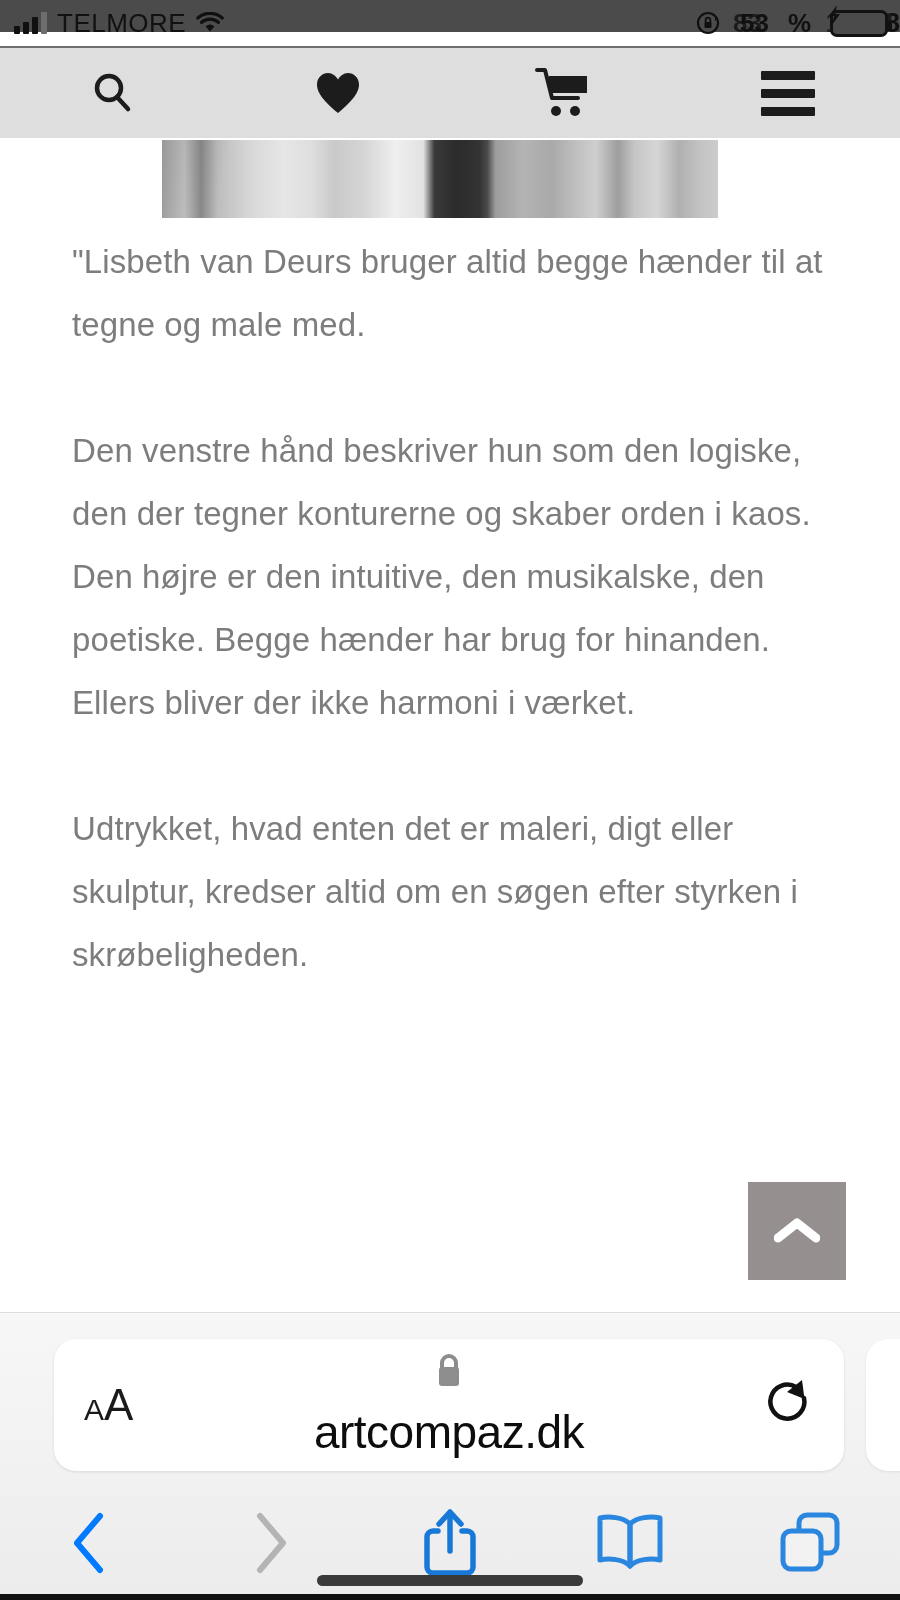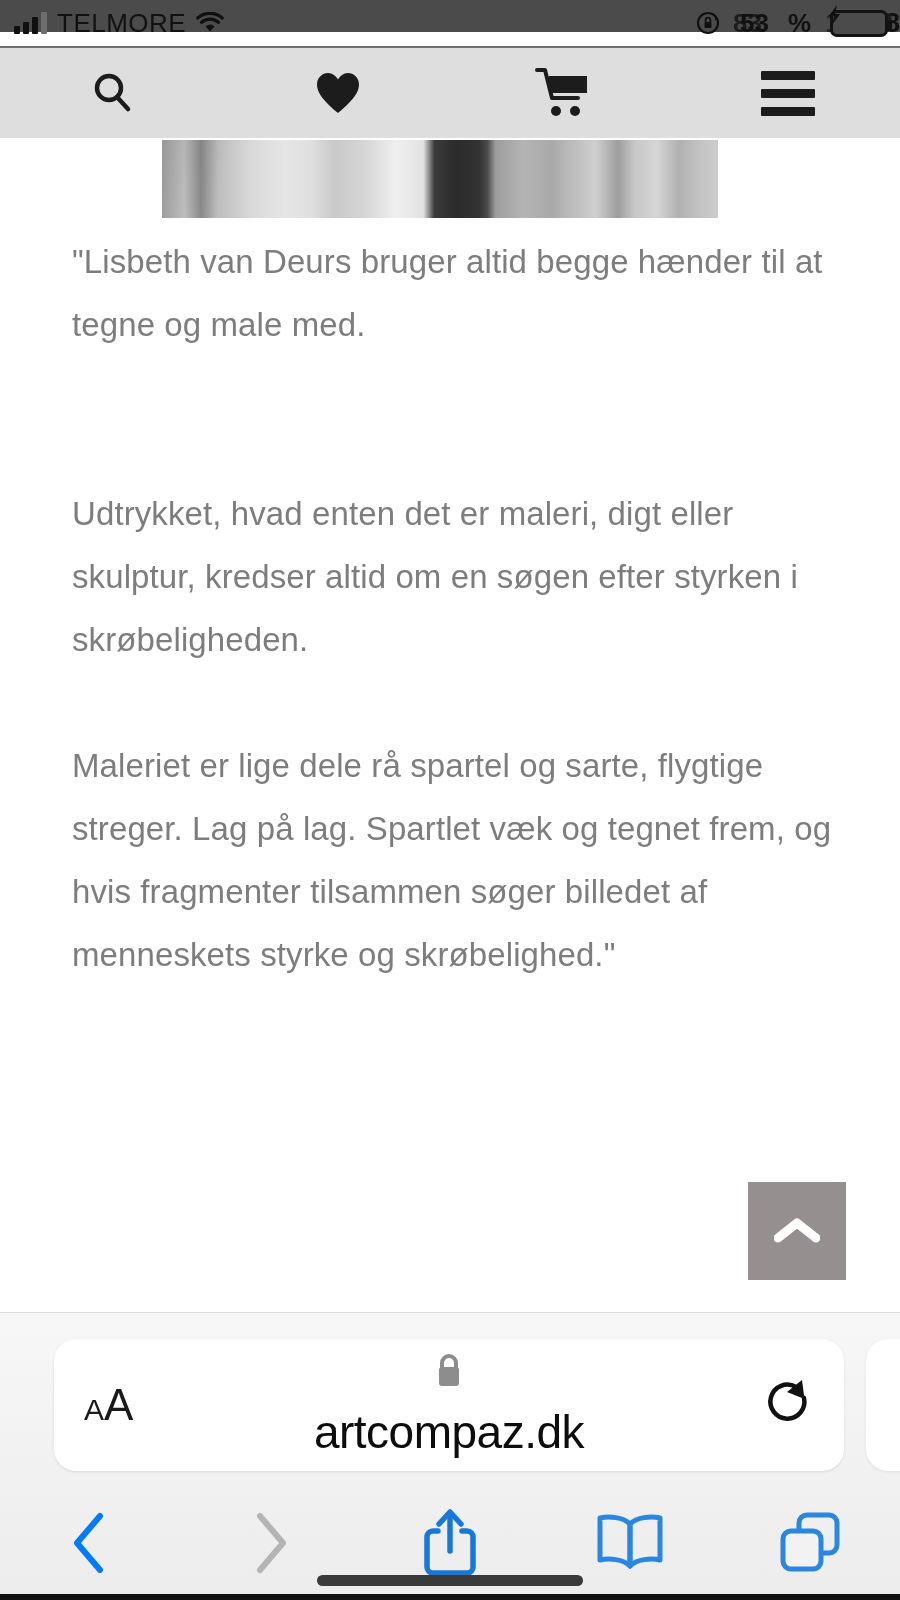--- a/index.html
+++ b/index.html
@@ -228,24 +228,24 @@
     </span>
   </div>
 </div>
 
 <div class="page">
   <div class="photo"></div>
 
   <div class="article">
     <p>"Lisbeth van Deurs bruger altid begge hænder til at tegne og male med.</p>
     <p class="spacer"></p>
+    <p>Den venstre hånd beskriver hun som den logiske, den der tegner konturerne og skaber orden i kaos. Den højre er den intuitive, den musikalske, den poetiske. Begge hænder har brug for hinanden. Ellers bliver der ikke harmoni i værket.</p>
     <p class="spacer"></p>
     <p>Udtrykket, hvad enten det er maleri, digt eller skulptur, kredser altid om en søgen efter styrken i skrøbeligheden.</p>
     <p class="spacer"></p>
-    <p>Maleriet er lige dele rå spartel og sarte, flygtige streger. Lag på lag. Spartlet væk og tegnet frem, og hvis fragmenter tilsammen søger billedet af menneskets styrke og skrøbelighed."</p>
   </div>
 
   <div class="scrolltop">
     <span>
       <svg width="46" height="30" viewBox="0 0 46 30">
         <path d="M4 22 L23 7 L42 22" stroke="#ffffff" stroke-width="9" fill="none" stroke-linecap="round" stroke-linejoin="round"></path>
       </svg>
     </span>
   </div>
 </div>

